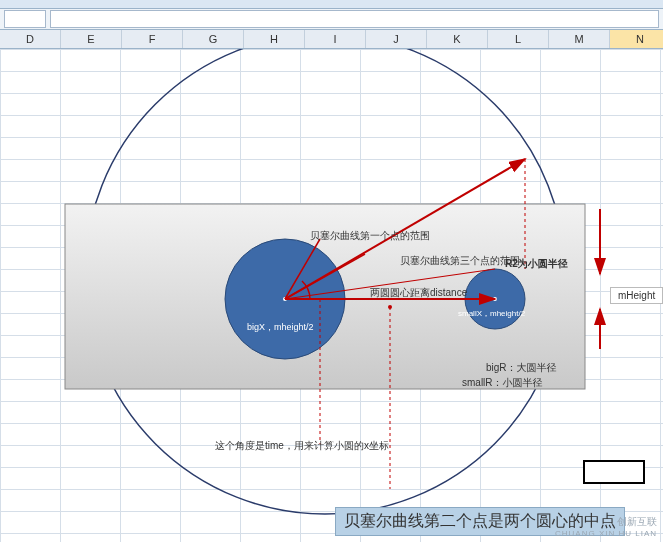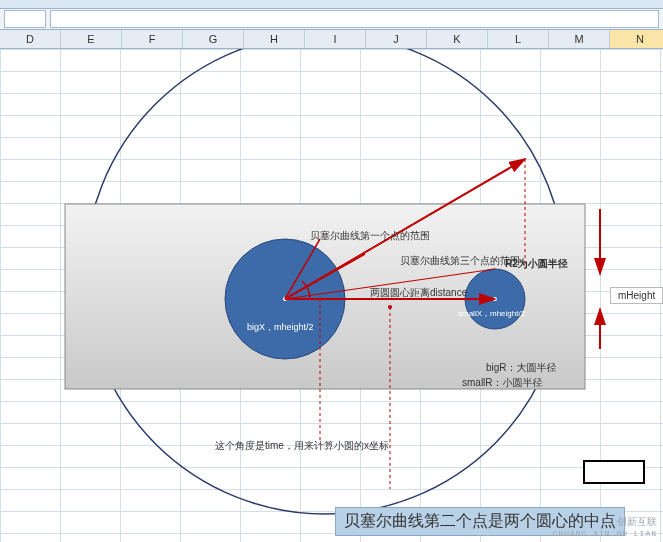--- a/index.html
+++ b/index.html
@@ -68,21 +68,20 @@
     position: absolute;
     right: 6px;
     bottom: 6px;
     font-size: 10px;
     color: #9aa7b3;
     text-align: right;
   }
   .watermark .cn {
     font-size: 8px;
     letter-spacing: 1px;
-    font-family: Liberation Mono, monospace;
   }
   .selection {
     position: absolute;
     right: 18px;
     bottom: 60px;
     width: 58px;
     height: 20px;
     border: 2px solid #000;
     background: #fff;
   }

